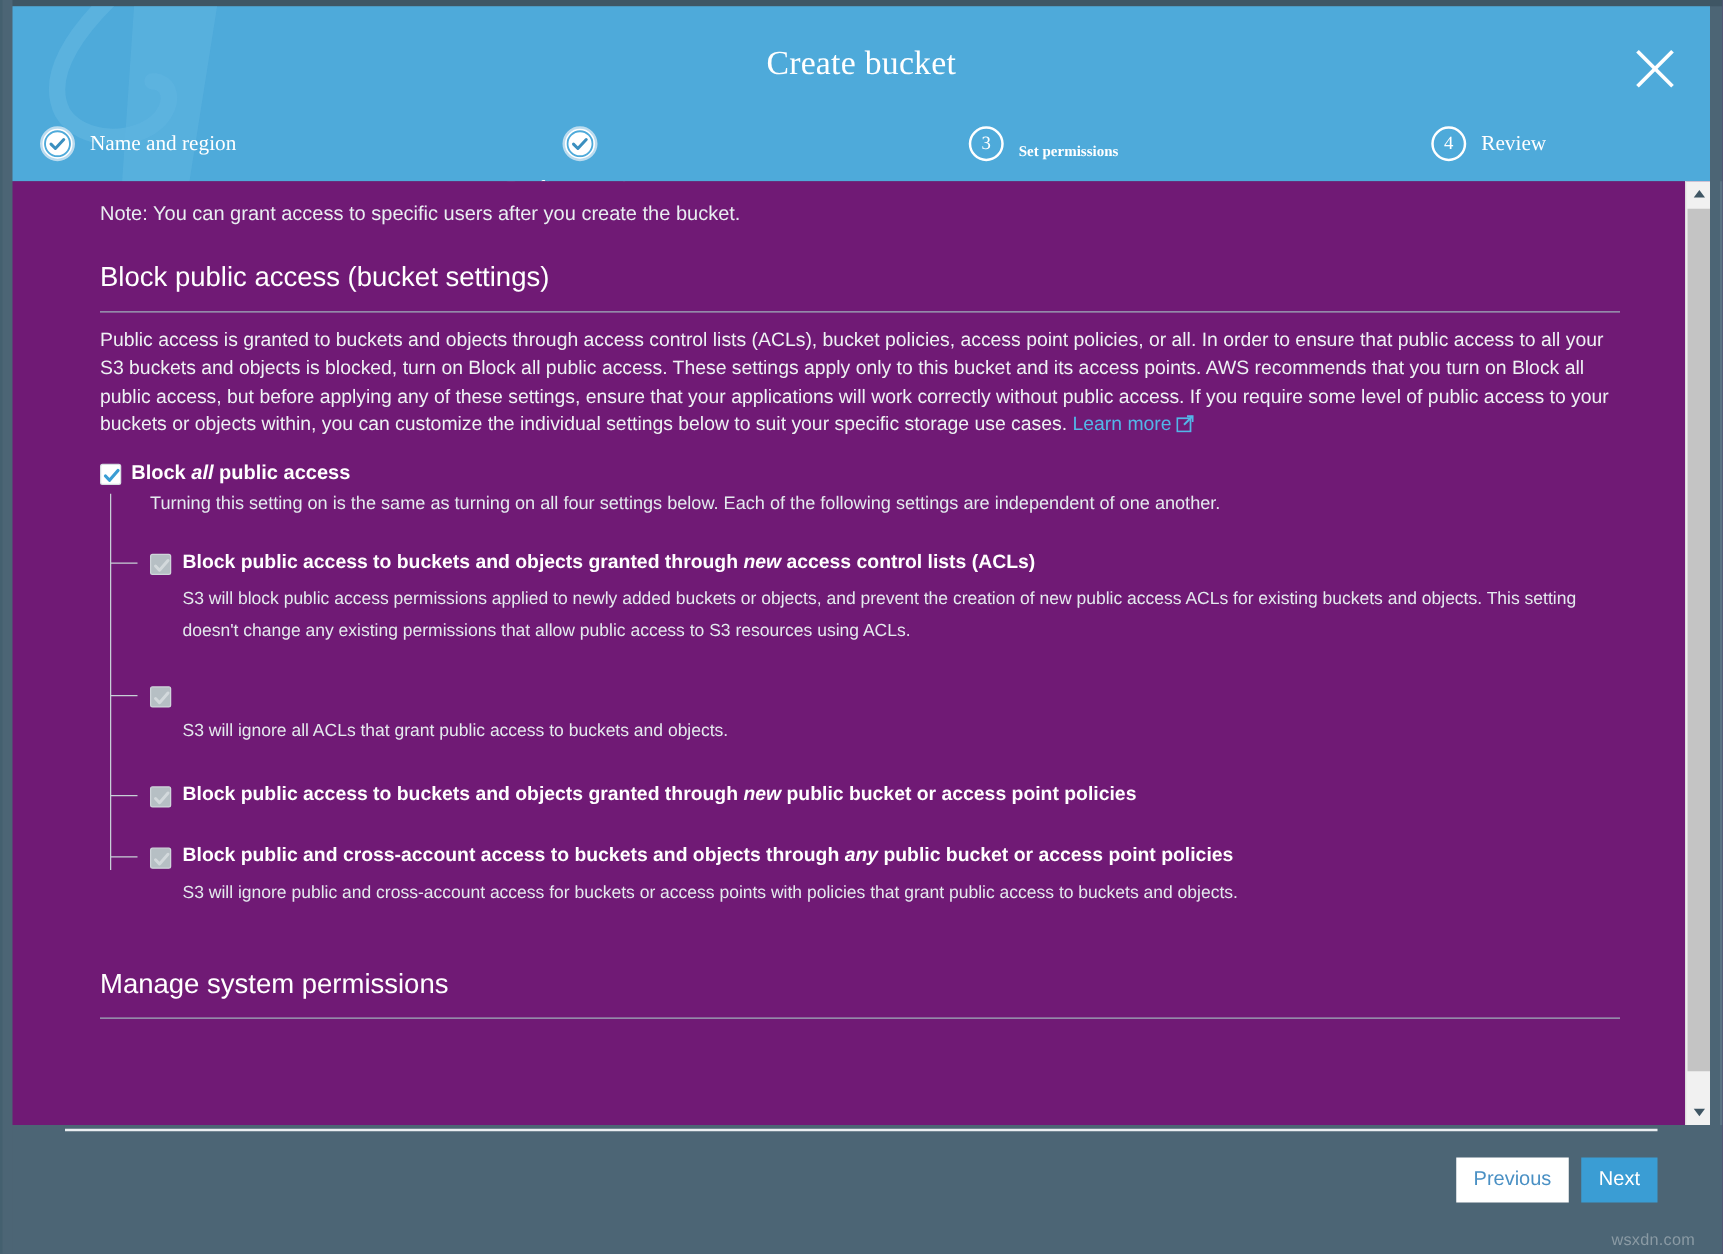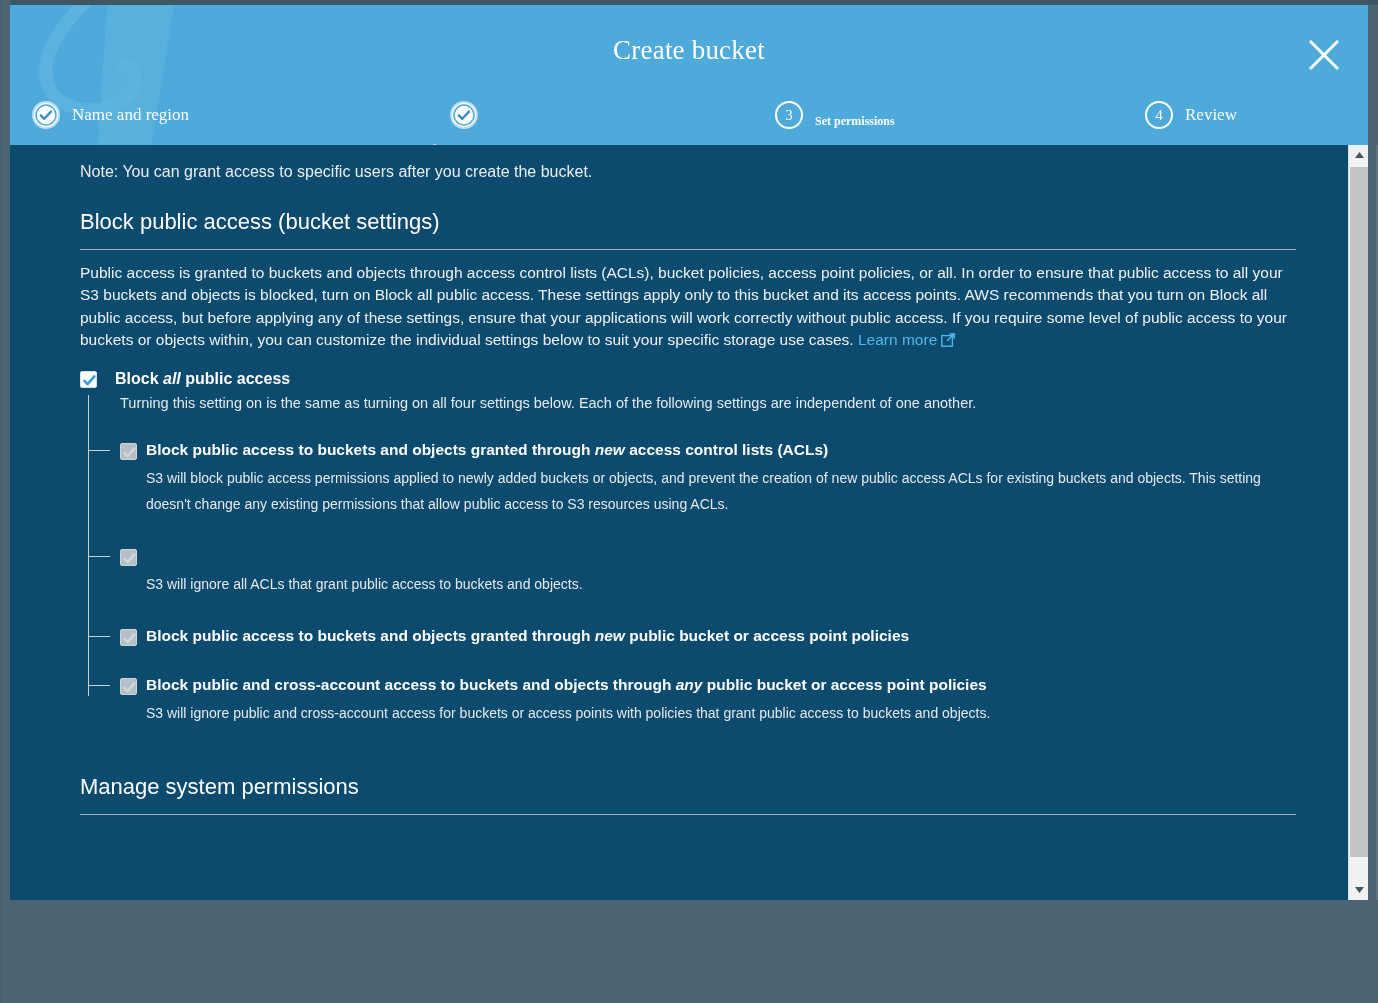--- a/index.html
+++ b/index.html
@@ -84,21 +84,21 @@
   }
   .step-circle.done svg { display:block; }
   .step-label { font-size: 17px; white-space: nowrap; }
   .step-label.current { font-weight: bold; font-size: 12px; margin-top: 12px; }
 
   
   .modal-body {
     position: absolute;
     left: 10px; top: 145px;
     width: 1358px; height: 755px;
-    background: #0c4a6e;
+    background: #701a75;
     overflow: hidden;
   }
   .body-inner {
     position: absolute;
     left: 0; top: 0;
     width: 1330px;
     padding: 10px 42px 0 70px;
   }
 
   .note-text {
@@ -136,21 +136,21 @@
   .ext-icon {
     display: inline-block;
     vertical-align: -2px;
     margin-left: 4px;
   }
 
   
   .master-row {
     display: flex;
     align-items: flex-start;
-    gap: 18px;
+    gap: 8px;
     margin-top: 16px;
   }
   .cb {
     flex: none;
     width: 17px; height: 17px;
     border-radius: 2px;
     position: relative;
     margin-top: 2px;
   }
   .cb.checked {
@@ -482,14 +482,22 @@
         </svg>
     </div>
     <div class="sb-thumb"></div>
     <div class="sb-arrow down">
       <svg width="11" height="8" viewBox="0 0 11 8">
           <path d="M5.5 7 L1 1 L10 1 Z" fill="#3f5664"></path>
         </svg>
     </div>
   </div>
 
+  <div class="modal-footer">
+    <div class="footer-rule"></div>
+    <div class="btn-row">
+      <button class="btn btn-prev">Previous</button>
+      <button class="btn btn-next">Next</button>
+    </div>
+    <div class="watermark">wsxdn.com</div>
+  </div>
 
 </div>
 
 </body></html>

